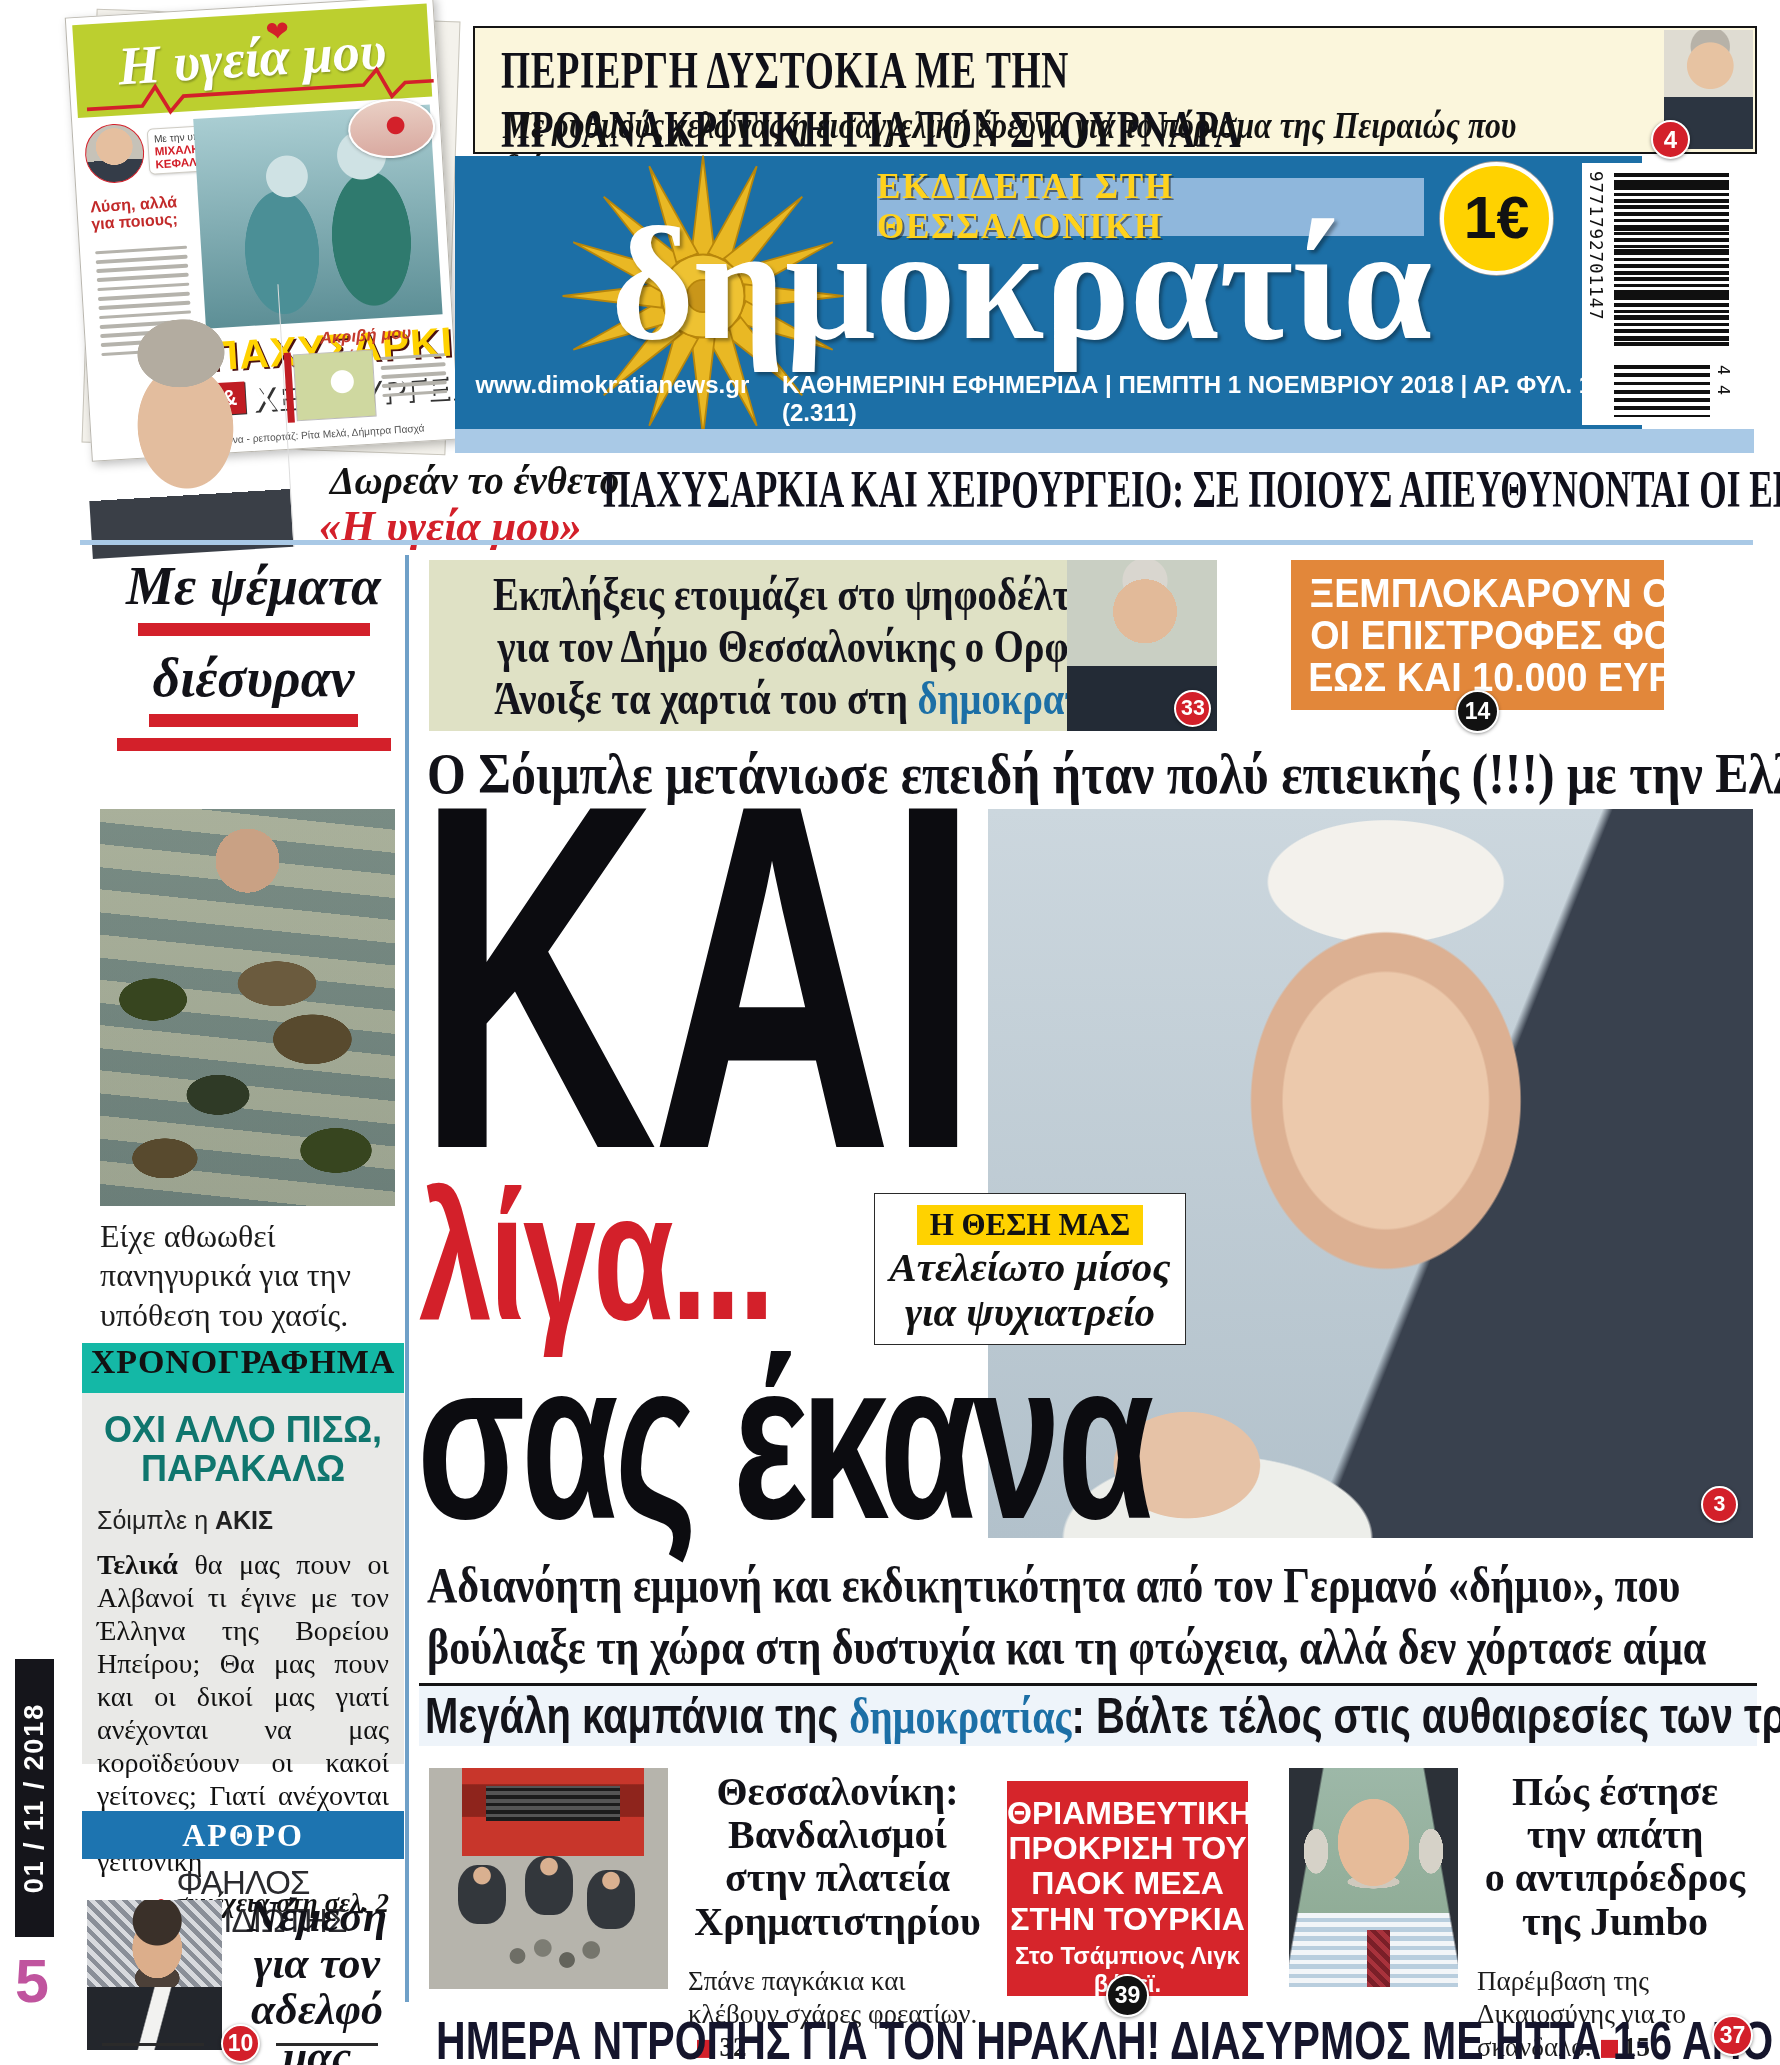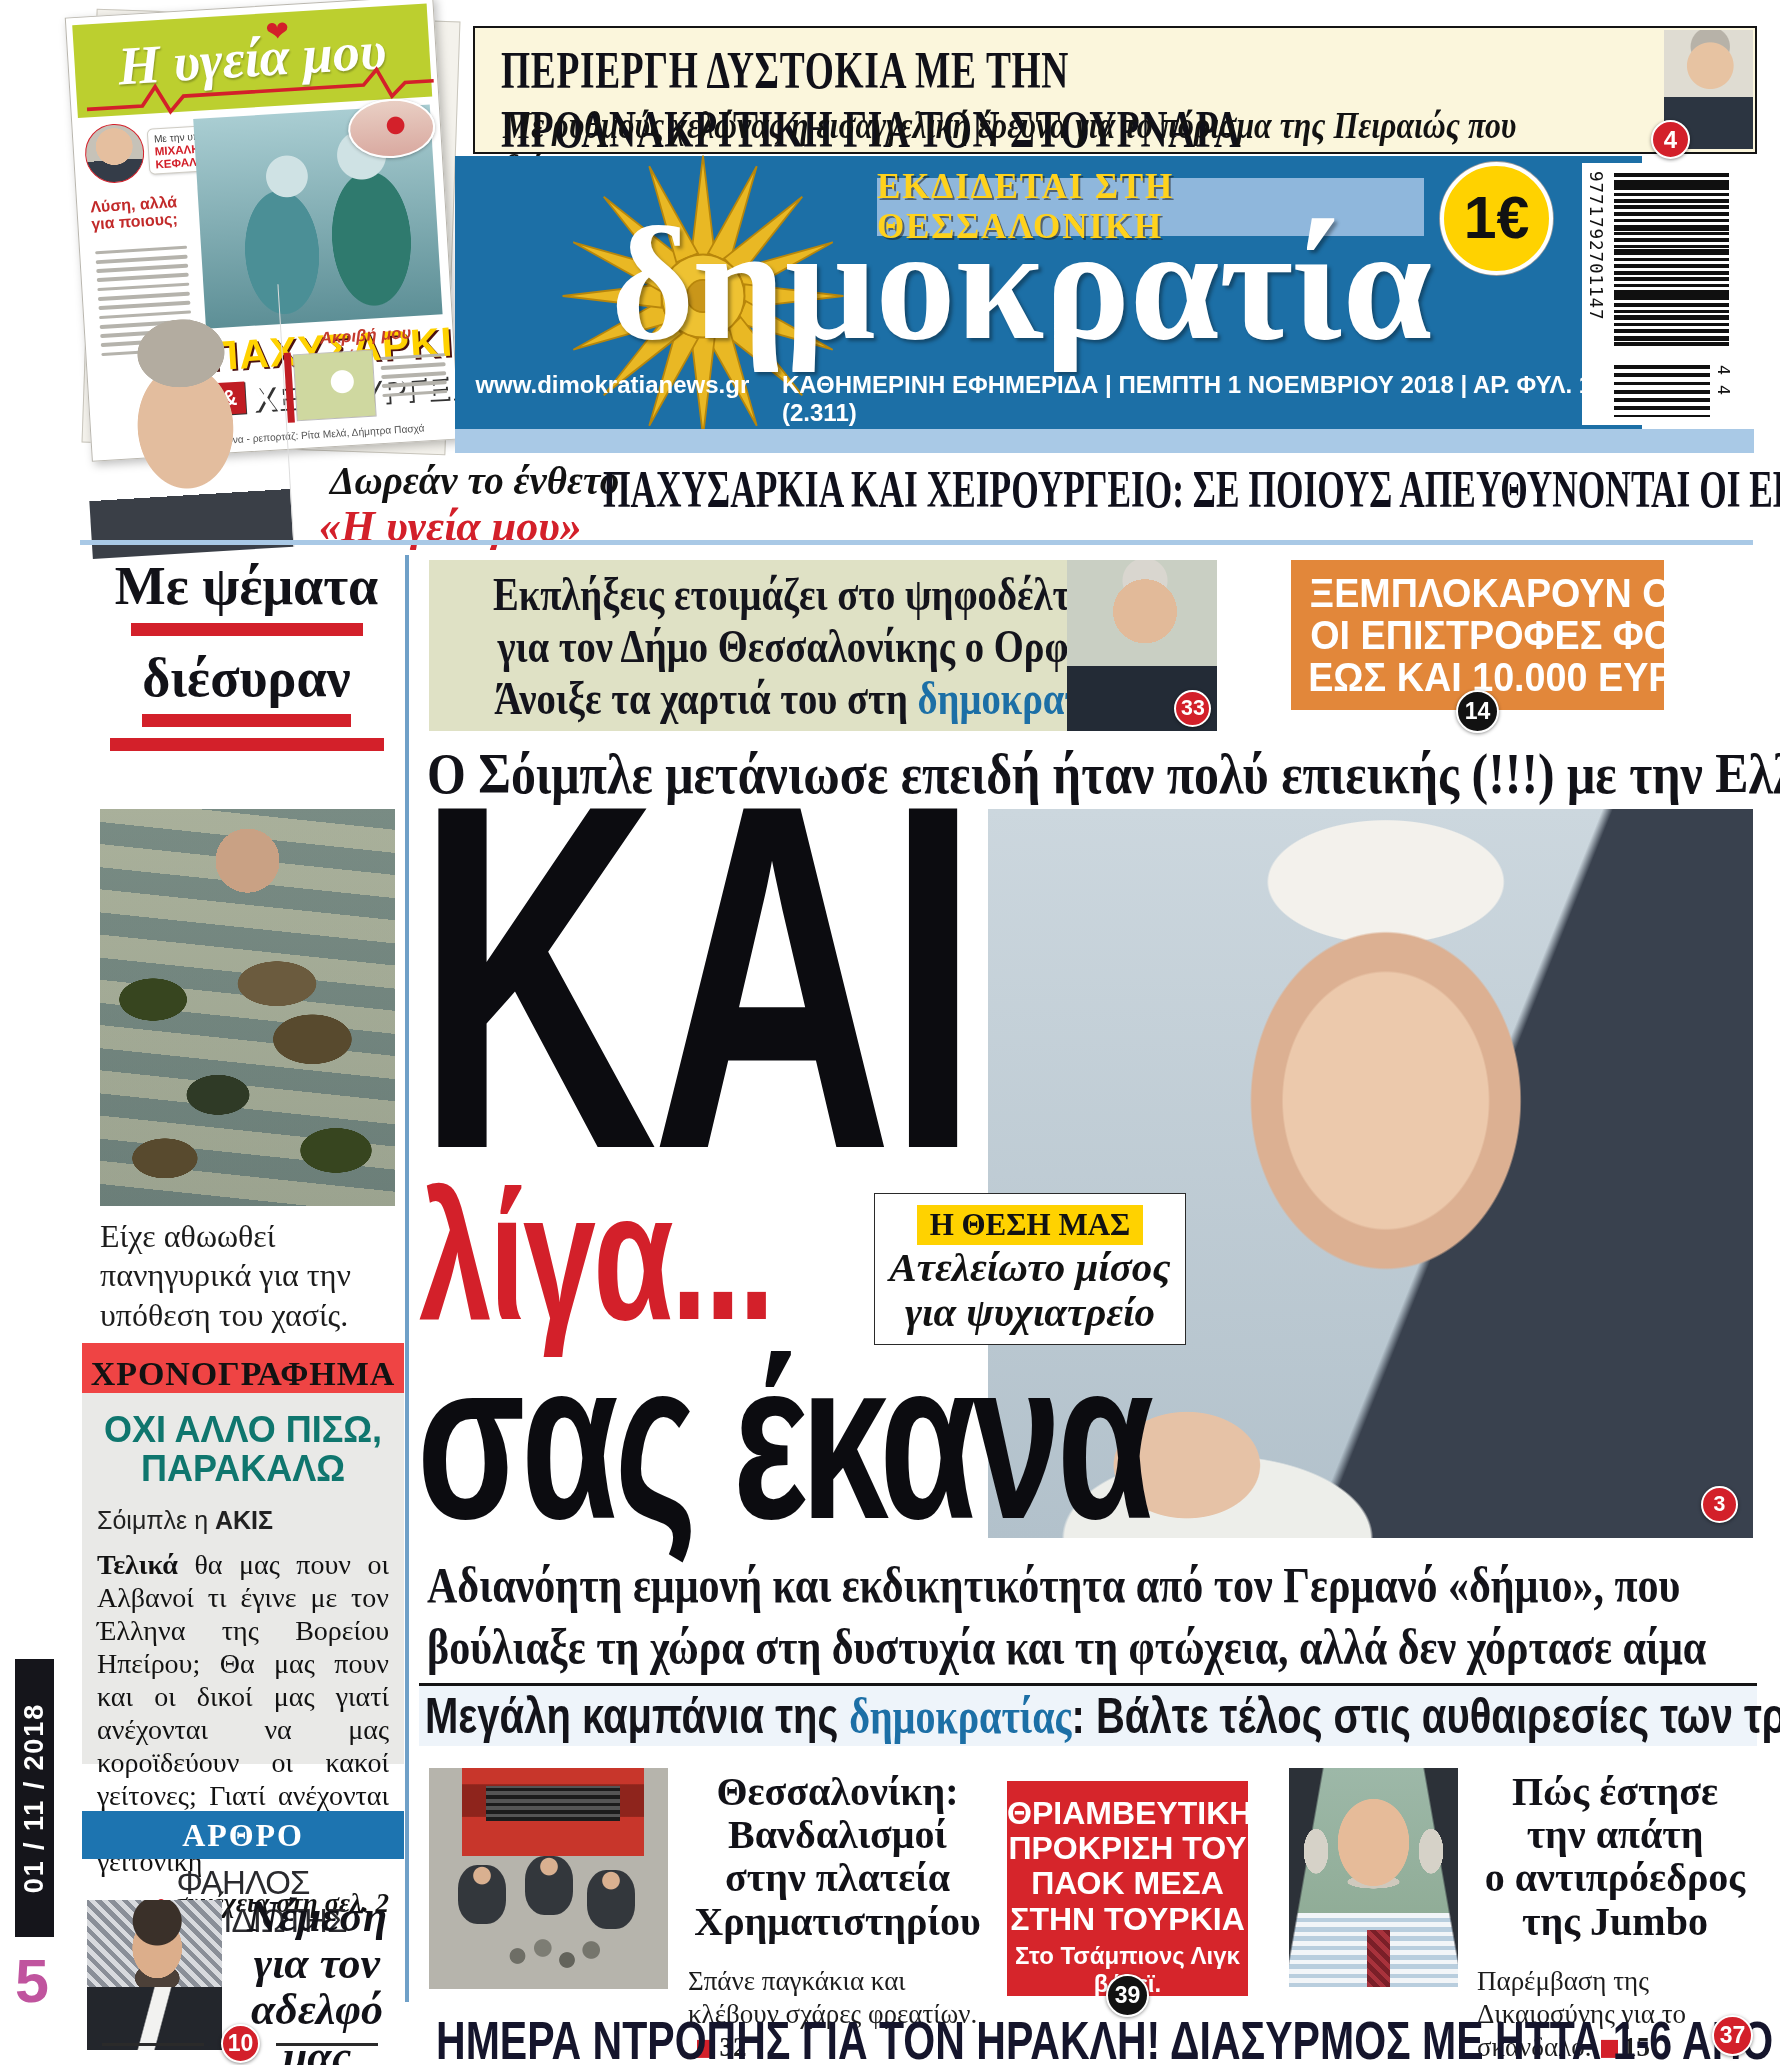--- a/index.html
+++ b/index.html
@@ -143,22 +143,22 @@
        radial-gradient(ellipse 56px 35px at 18% 48%, #37451f 0 60%, transparent 61%),
        radial-gradient(ellipse 65px 41px at 72% 58%, #584a2e 0 60%, transparent 61%),
        radial-gradient(ellipse 52px 33px at 40% 72%, #2f3a26 0 60%, transparent 61%),
        radial-gradient(ellipse 59px 37px at 80% 86%, #37451f 0 60%, transparent 61%),
        radial-gradient(ellipse 54px 33px at 22% 88%, #584a2e 0 60%, transparent 61%),
        radial-gradient(ellipse 65px 37px at 60% 44%, #6b5b3e 0 60%, transparent 61%),
        repeating-linear-gradient(6deg, rgba(116,150,190,.38) 0 22px, rgba(242,246,250,.38) 22px 45px),
        linear-gradient(#7c8560, #66704e); }
   #kats-caption { left:100px; top:1217px; width:301px; font-family:"Liberation Serif",serif;
                   font-size:32px; line-height:1.23; color:#1c1c1c; }
-  #chron-band { left:82px; top:1343px; width:322px; height:50px; background:#ef4444;
-                display:flex; align-items:flex-end; justify-content:center; }
+  #chron-band { left:82px; top:1343px; width:322px; height:50px; background:#14b8a6;
+                display:flex; align-items:flex-start; justify-content:center; }
   #chron-band span { font-family:"Liberation Serif",serif; font-weight:bold; font-size:34px;
                      color:#121212; letter-spacing:0.9px; }
   #chron-box { left:82px; top:1393px; width:322px; height:371px; background:#e9e9e7; padding:16.7px 15px; }
   #chron-title { text-align:center; font-size:36px; font-weight:bold; color:#0f766e; line-height:1.1; }
   #chron-by { margin-top:16.7px; font-size:25px; color:#222; }
   #chron-body { margin-top:13px; font-family:"Liberation Serif",serif; font-size:28px;
                 line-height:1.18; color:#121212; text-align:justify; }
   #chron-more { margin-top:9.3px; text-align:right; font-family:"Liberation Serif",serif;
                 font-weight:bold; font-style:italic; font-size:27px; color:#121212; }
   #chron-more .dot { color:#d3202a; font-size:28px; }
@@ -381,21 +381,21 @@
     </div>
   </div>
   <div class="abs" id="mh-strip"></div>
 
   <div class="abs" id="free1">Δωρεάν το ένθετο</div>
   <div class="abs" id="free2">«Η υγεία μου»</div>
   <div class="abs" id="subhead-line">ΠΑΧΥΣΑΡΚΙΑ ΚΑΙ ΧΕΙΡΟΥΡΓΕΙΟ: ΣΕ ΠΟΙΟΥΣ ΑΠΕΥΘΥΝΟΝΤΑΙ ΟΙ ΕΠΕΜΒΑΣΕΙΣ</div>
   <div class="abs" id="divider-lb"></div>
   <div class="abs" id="vrule"></div>
 
-  <div class="abs" style="left:89px; top:555px; width:315px;">
+  <div class="abs" style="left:96px; top:555px; width:315px;font-style:italic;">
     <div class="kats-line">Με ψέματα</div>
     <div class="redbar" style="width:232px;"></div>
     <div class="kats-line">διέσυραν</div>
     <div class="redbar" style="width:209px;"></div>
     <div class="redbar" style="width:274px;"></div>
   </div>
   <div class="photo" id="ph-soldier"></div>
   <div class="abs" id="kats-caption">
     <span>Είχε αθωωθεί πανηγυρικά για την υπόθεση του χασίς. Εκτεθειμένη η ΕΛ.ΑΣ.</span><span class="pgsq"></span><b>6</b>
   </div>

